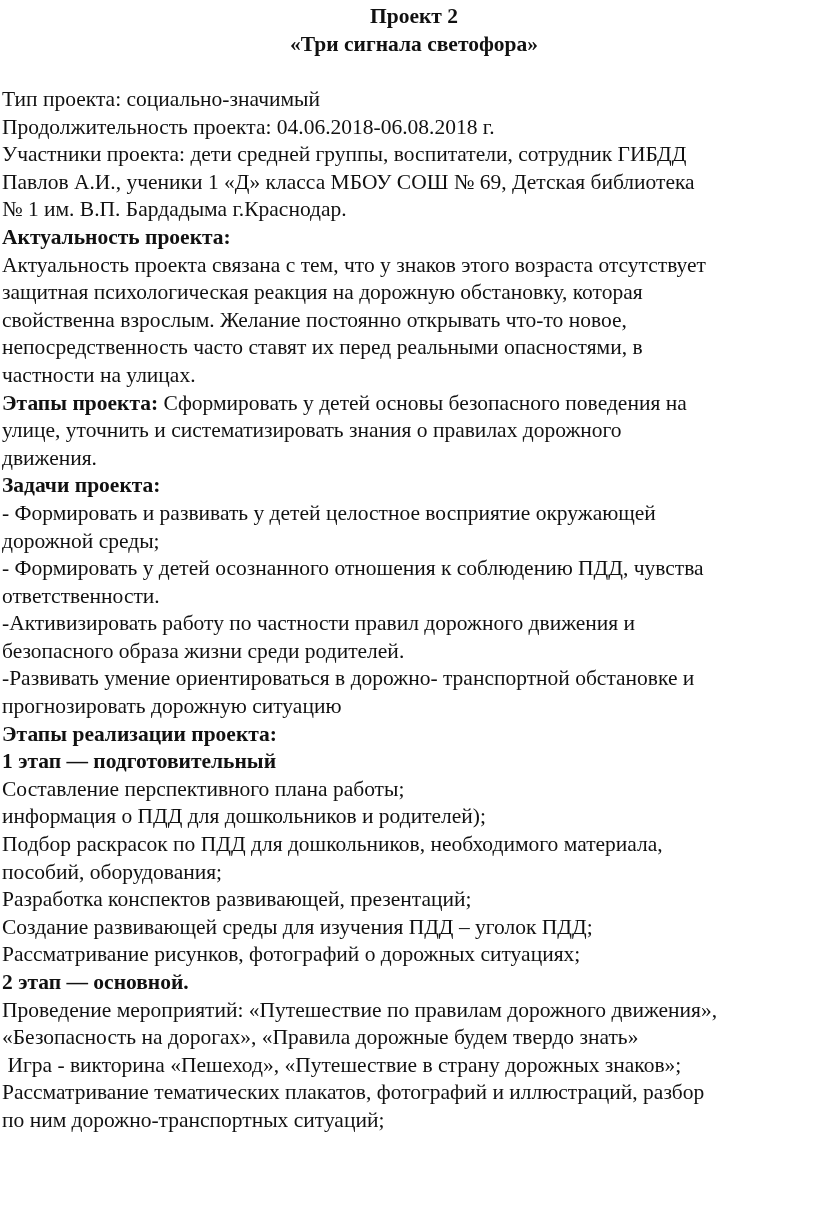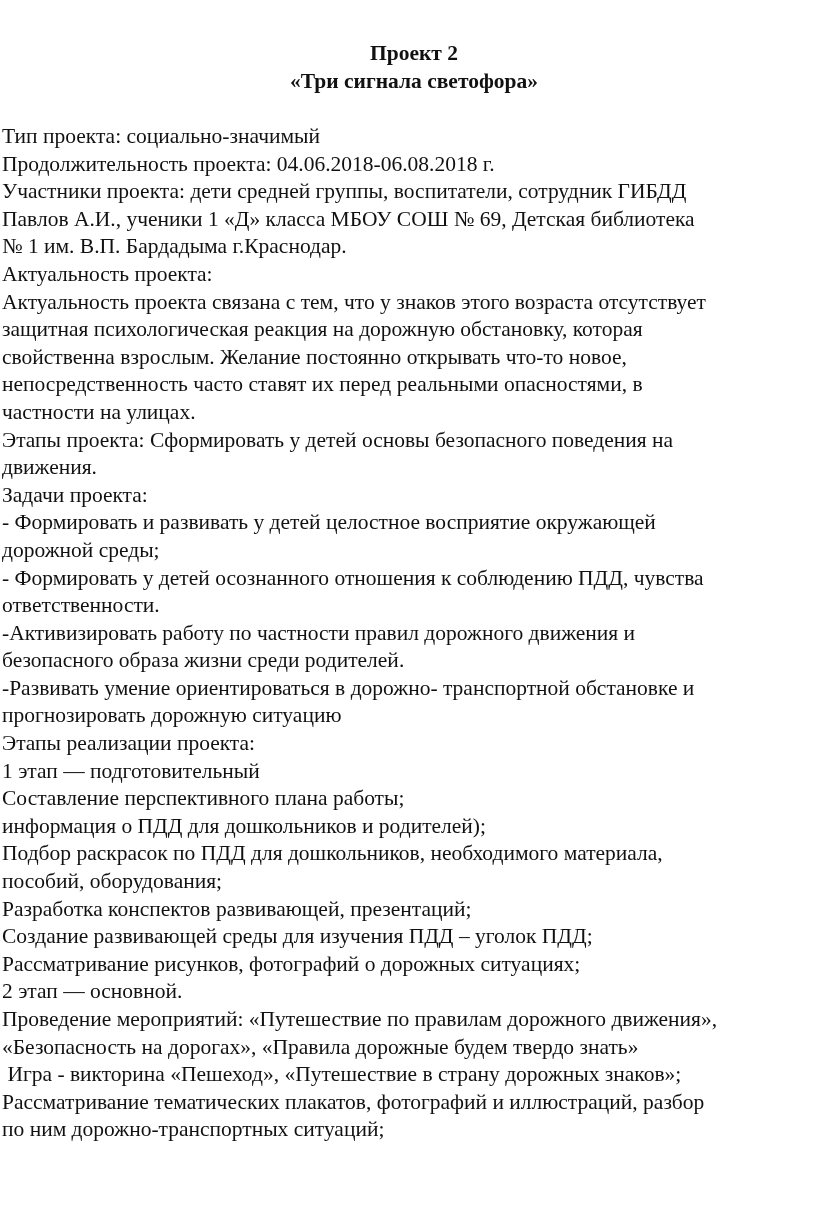--- a/index.html
+++ b/index.html
@@ -3,26 +3,26 @@
 <meta charset="utf-8">
 <style>
   html, body { margin: 0; padding: 0; background: #ffffff; }
   body {
     width: 816px; height: 1210px; overflow: hidden;
     font-family: "Liberation Serif", "DejaVu Serif", serif;
     color: #111111;
     font-size: 21.5px;
     line-height: 27.6px;
   }
-  .page { position: relative; padding: 0 0 0 2px; margin-top: 37px; }
+  .page { position: relative; padding: 0 0 0 2px; }
   .title-block { text-align: center; font-weight: bold; font-size: 21.5px; line-height: 28px; padding-top: 2px; padding-left: 10px; }
   .title-block div { white-space: nowrap; }
   .gap { height: 28px; }
   .line { white-space: nowrap; }
-  .b { font-weight: normal; }
+  .b { font-weight: bold; }
 </style>
 </head>
 <body>
 
 <div class="page">
   <div class="title-block">
     <div>Проект 2</div>
     <div>«Три сигнала светофора»</div>
   </div>
   <div class="gap"></div>
@@ -39,20 +39,21 @@
     <div class="line b">Актуальность проекта:</div>
     <div class="line">Актуальность проекта связана с тем, что у знаков этого возраста отсутствует</div>
     <div class="line">защитная психологическая реакция на дорожную обстановку, которая</div>
     <div class="line">свойственна взрослым. Желание постоянно открывать что-то новое,</div>
     <div class="line">непосредственность часто ставят их перед реальными опасностями, в</div>
     <div class="line">частности на улицах.</div>
   </div>
 
   <div>
     <div class="line"><span class="b">Этапы проекта:</span><span> Сформировать у детей основы безопасного поведения на</span></div>
+    <div class="line">улице, уточнить и систематизировать знания о правилах дорожного</div>
     <div class="line">движения.</div>
   </div>
 
   <div>
     <div class="line b">Задачи проекта:</div>
     <div class="line">- Формировать и развивать у детей целостное восприятие окружающей</div>
     <div class="line">дорожной среды;</div>
     <div class="line">- Формировать у детей осознанного отношения к соблюдению ПДД, чувства</div>
     <div class="line">ответственности.</div>
     <div class="line">-Активизировать работу по частности правил дорожного движения и</div>

